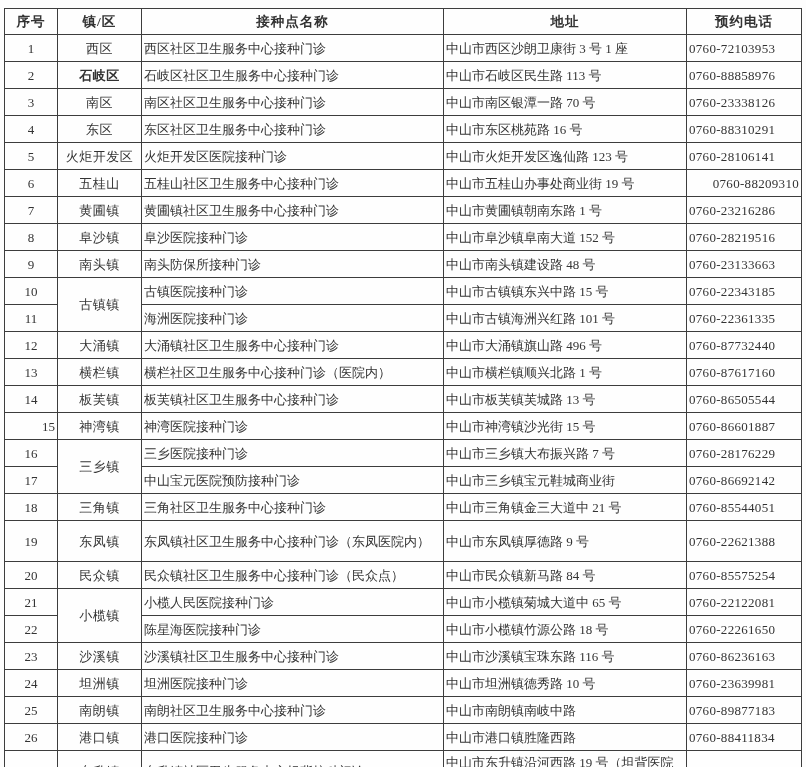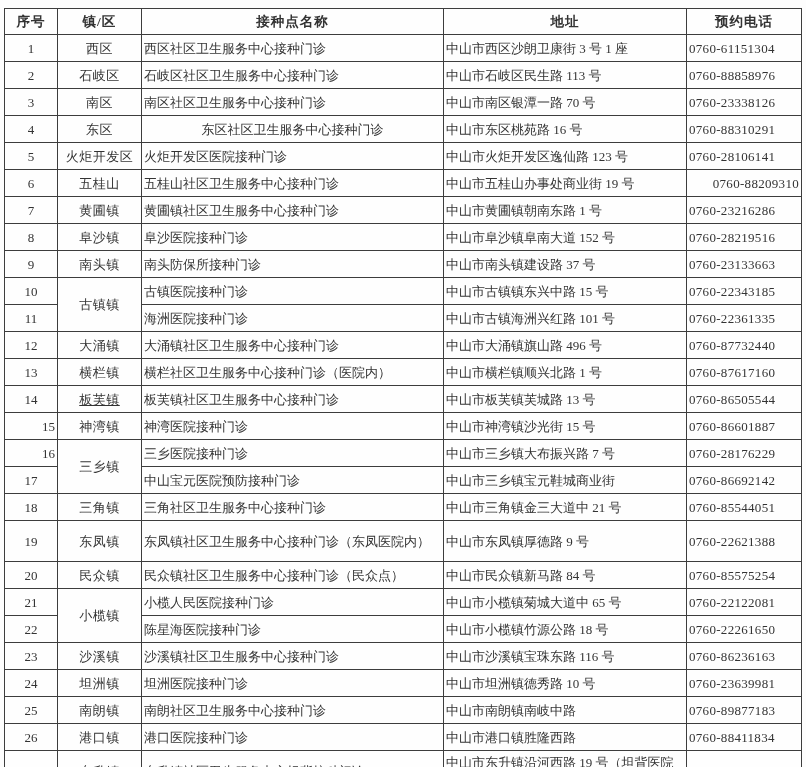--- a/index.html
+++ b/index.html
@@ -69,40 +69,40 @@
         <th>地址</th>
         <th>预约电话</th>
       </tr>
     </thead>
     <tbody>
         <tr>
           <td class="c-no" style="border-color: rgb(61, 61, 61);">1</td>
           <td class="c-district" style="border-color: rgb(61, 61, 61);">西区</td>
           <td class="c-name" style="border-color: rgb(61, 61, 61);">西区社区卫生服务中心接种门诊</td>
           <td class="c-address" style="border-color: rgb(61, 61, 61);">中山市西区沙朗卫康街 3 号 1 座</td>
-          <td class="c-phone" style="border-color: rgb(61, 61, 61);">0760-61151304</td>
+          <td class="c-phone" style="border-color: rgb(61, 61, 61);">0760-72103953</td>
         </tr>
         <tr>
           <td class="c-no" style="border-color: rgb(61, 61, 61);">2</td>
-          <td class="c-district" style="border-color: rgb(61, 61, 61);">石岐区</td>
+          <td class="c-district" style="border-color: rgb(61, 61, 61); font-weight: bold;">石岐区</td>
           <td class="c-name" style="border-color: rgb(61, 61, 61);">石岐区社区卫生服务中心接种门诊</td>
           <td class="c-address" style="border-color: rgb(61, 61, 61);">中山市石岐区民生路 113 号</td>
           <td class="c-phone" style="border-color: rgb(61, 61, 61);">0760-88858976</td>
         </tr>
         <tr>
           <td class="c-no" style="border-color: rgb(61, 61, 61);">3</td>
           <td class="c-district" style="border-color: rgb(61, 61, 61);">南区</td>
           <td class="c-name" style="border-color: rgb(61, 61, 61);">南区社区卫生服务中心接种门诊</td>
           <td class="c-address" style="border-color: rgb(61, 61, 61);">中山市南区银潭一路 70 号</td>
           <td class="c-phone" style="border-color: rgb(61, 61, 61);">0760-23338126</td>
         </tr>
         <tr>
           <td class="c-no" style="border-color: rgb(61, 61, 61);">4</td>
           <td class="c-district" style="border-color: rgb(61, 61, 61);">东区</td>
-          <td class="c-name" style="border-color: rgb(61, 61, 61); text-align: center;">东区社区卫生服务中心接种门诊</td>
+          <td class="c-name" style="border-color: rgb(61, 61, 61);">东区社区卫生服务中心接种门诊</td>
           <td class="c-address" style="border-color: rgb(61, 61, 61);">中山市东区桃苑路 16 号</td>
           <td class="c-phone" style="border-color: rgb(61, 61, 61);">0760-88310291</td>
         </tr>
         <tr>
           <td class="c-no" style="border-color: rgb(61, 61, 61);">5</td>
           <td class="c-district" style="border-color: rgb(61, 61, 61); margin-top: 40px;">火炬开发区</td>
           <td class="c-name" style="border-color: rgb(61, 61, 61);">火炬开发区医院接种门诊</td>
           <td class="c-address" style="border-color: rgb(61, 61, 61);">中山市火炬开发区逸仙路 123 号</td>
           <td class="c-phone" style="border-color: rgb(61, 61, 61);">0760-28106141</td>
         </tr>
@@ -124,21 +124,21 @@
           <td class="c-no" style="border-color: rgb(61, 61, 61);">8</td>
           <td class="c-district" style="border-color: rgb(61, 61, 61);">阜沙镇</td>
           <td class="c-name" style="border-color: rgb(61, 61, 61);">阜沙医院接种门诊</td>
           <td class="c-address" style="border-color: rgb(61, 61, 61);">中山市阜沙镇阜南大道 152 号</td>
           <td class="c-phone" style="border-color: rgb(61, 61, 61);">0760-28219516</td>
         </tr>
         <tr>
           <td class="c-no" style="border-color: rgb(61, 61, 61);">9</td>
           <td class="c-district" style="border-color: rgb(61, 61, 61);">南头镇</td>
           <td class="c-name" style="border-color: rgb(61, 61, 61);">南头防保所接种门诊</td>
-          <td class="c-address" style="border-color: rgb(61, 61, 61);">中山市南头镇建设路 37 号</td>
+          <td class="c-address" style="border-color: rgb(61, 61, 61);">中山市南头镇建设路 48 号</td>
           <td class="c-phone" style="border-color: rgb(61, 61, 61);">0760-23133663</td>
         </tr>
         <tr>
           <td class="c-no" style="border-color: rgb(61, 61, 61);">10</td>
           <td class="c-district" rowspan="2" style="border-color: rgb(61, 61, 61);">古镇镇</td>
           <td class="c-name" style="border-color: rgb(61, 61, 61);">古镇医院接种门诊</td>
           <td class="c-address" style="border-color: rgb(61, 61, 61);">中山市古镇镇东兴中路 15 号</td>
           <td class="c-phone" style="border-color: rgb(61, 61, 61);">0760-22343185</td>
         </tr>
         <tr>
@@ -156,34 +156,34 @@
         </tr>
         <tr>
           <td class="c-no" style="border-color: rgb(61, 61, 61);">13</td>
           <td class="c-district" style="border-color: rgb(61, 61, 61); text-align: center;">横栏镇</td>
           <td class="c-name" style="border-color: rgb(61, 61, 61);">横栏社区卫生服务中心接种门诊（医院内）</td>
           <td class="c-address" style="border-color: rgb(61, 61, 61);">中山市横栏镇顺兴北路 1 号</td>
           <td class="c-phone" style="border-color: rgb(61, 61, 61);">0760-87617160</td>
         </tr>
         <tr>
           <td class="c-no" style="border-color: rgb(61, 61, 61);">14</td>
-          <td class="c-district" style="border-color: rgb(61, 61, 61); text-decoration: underline;">板芙镇</td>
+          <td class="c-district" style="border-color: rgb(61, 61, 61);">板芙镇</td>
           <td class="c-name" style="border-color: rgb(61, 61, 61);">板芙镇社区卫生服务中心接种门诊</td>
           <td class="c-address" style="border-color: rgb(61, 61, 61);">中山市板芙镇芙城路 13 号</td>
           <td class="c-phone" style="border-color: rgb(61, 61, 61);">0760-86505544</td>
         </tr>
         <tr>
           <td class="c-no" style="border-color: rgb(61, 61, 61); text-align: right;">15</td>
           <td class="c-district" style="border-color: rgb(61, 61, 61);">神湾镇</td>
           <td class="c-name" style="border-color: rgb(61, 61, 61);">神湾医院接种门诊</td>
           <td class="c-address" style="border-color: rgb(61, 61, 61);">中山市神湾镇沙光街 15 号</td>
           <td class="c-phone" style="border-color: rgb(61, 61, 61);">0760-86601887</td>
         </tr>
         <tr>
-          <td class="c-no" style="border-color: rgb(61, 61, 61); text-align: right;">16</td>
+          <td class="c-no" style="border-color: rgb(61, 61, 61);">16</td>
           <td class="c-district" rowspan="2" style="border-color: rgb(61, 61, 61);">三乡镇</td>
           <td class="c-name" style="border-color: rgb(61, 61, 61);">三乡医院接种门诊</td>
           <td class="c-address" style="border-color: rgb(61, 61, 61);">中山市三乡镇大布振兴路 7 号</td>
           <td class="c-phone" style="border-color: rgb(61, 61, 61);">0760-28176229</td>
         </tr>
         <tr>
           <td class="c-no" style="border-color: rgb(61, 61, 61);">17</td>
           <td class="c-name" style="border-color: rgb(61, 61, 61);">中山宝元医院预防接种门诊</td>
           <td class="c-address" style="border-color: rgb(61, 61, 61);">中山市三乡镇宝元鞋城商业街</td>
           <td class="c-phone" style="border-color: rgb(61, 61, 61);">0760-86692142</td>

